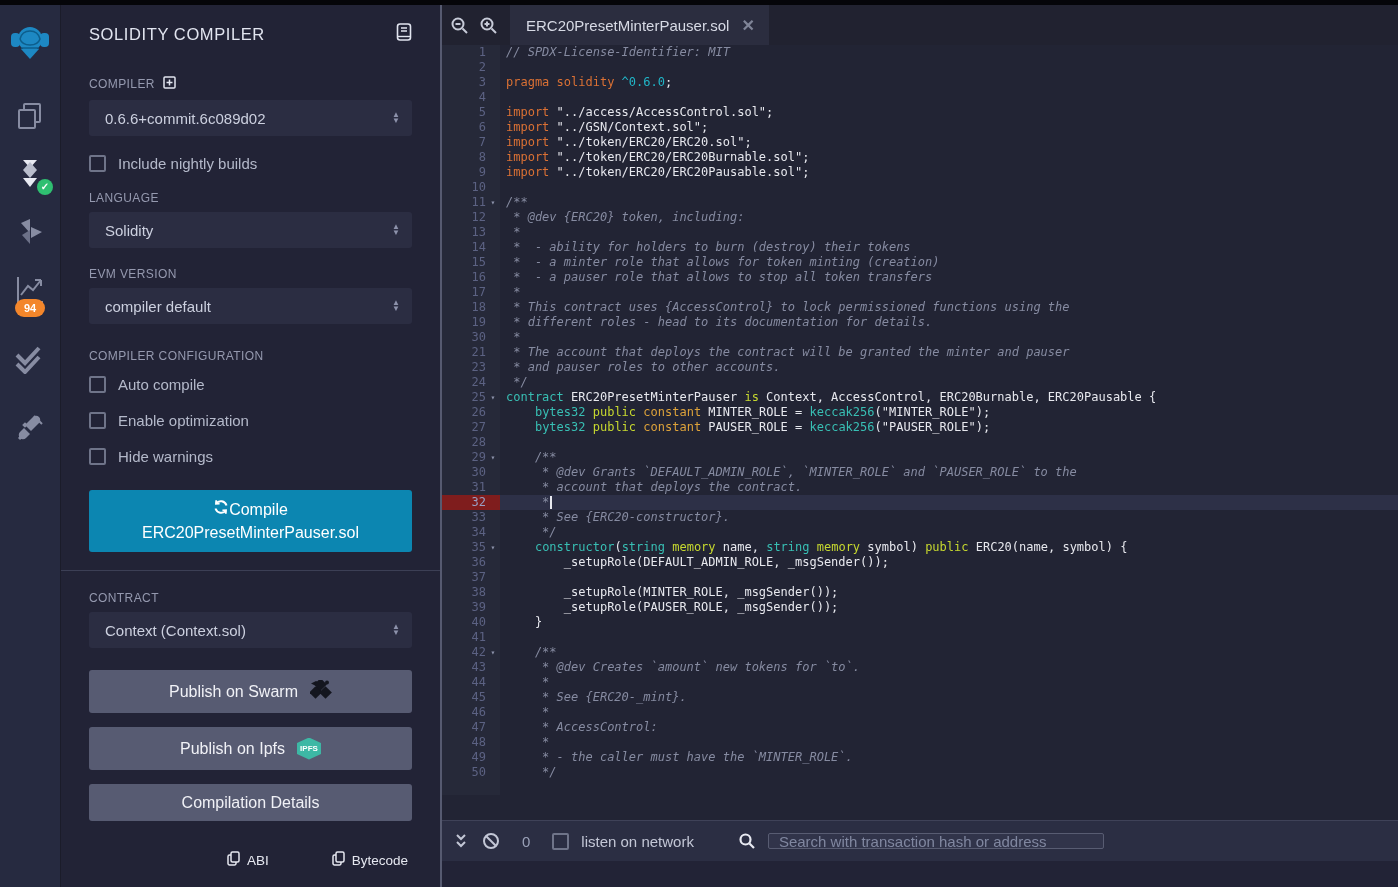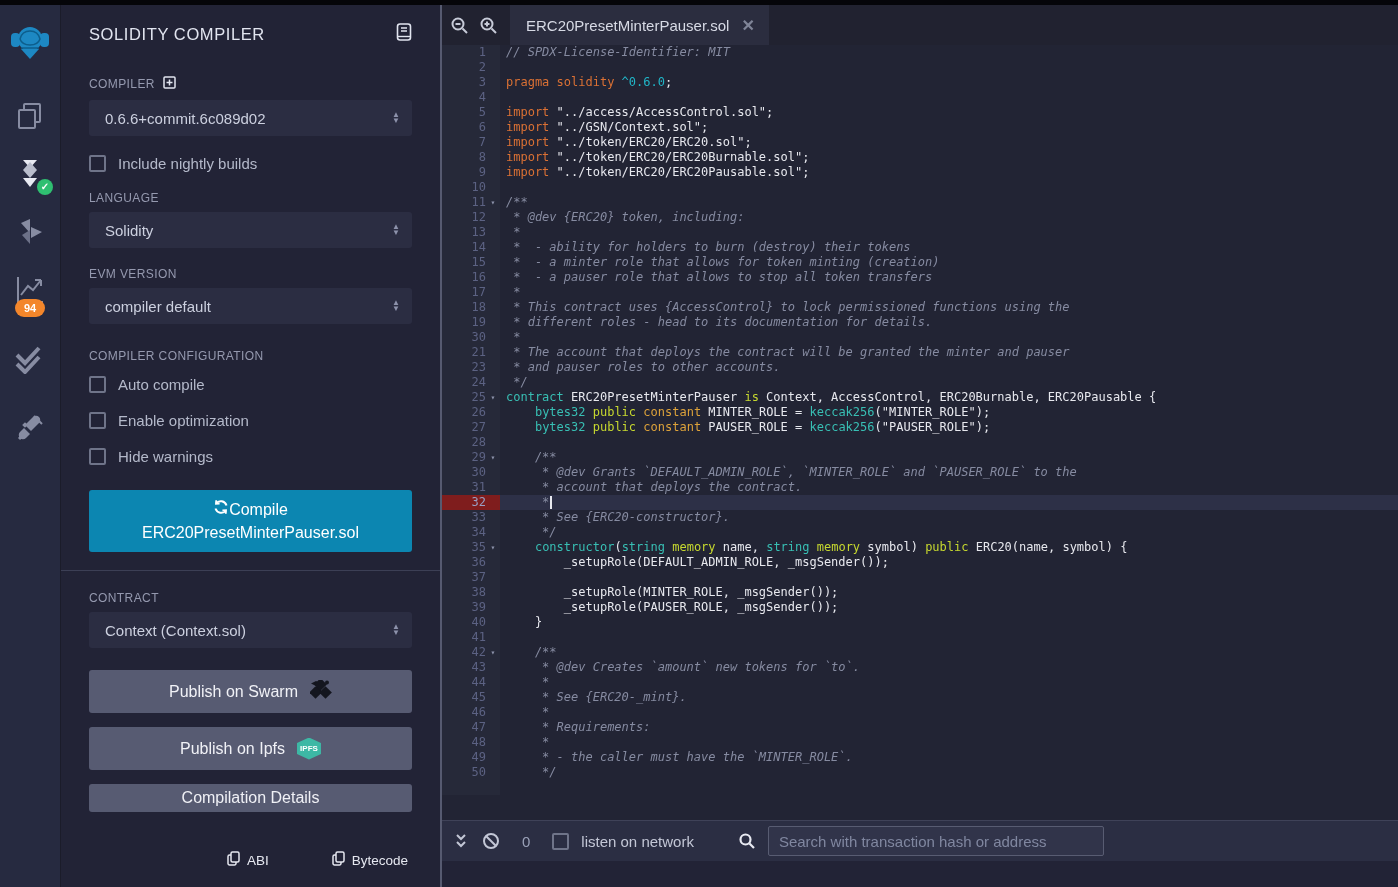--- a/index.html
+++ b/index.html
@@ -38,21 +38,21 @@
     cursor:pointer; flex-shrink:0; }
   .cblbl { font-size:15px; color:#b4b9ca; }
   .compile-btn { width:100%; background:#0c86b1; border:none; border-radius:3px; color:#fff;
     font-size:16px; line-height:23px; padding:8px 6px; cursor:pointer; margin:6px 0 18px 0;
     font-family:"Liberation Sans", sans-serif; }
   .compile-btn .row1 { display:flex; align-items:center; justify-content:center; }
   .hr { height:1px; background:#3c3f55; margin:0 -28px 20px -28px; }
   .gbtn { width:100%; background:#575b72; border:none; border-radius:3px; color:#f0f1f6;
     font-size:16px; height:43px; margin-bottom:14px; cursor:pointer; display:flex;
     align-items:center; justify-content:center; gap:12px; font-family:"Liberation Sans", sans-serif; }
-  .gbtn.details { height:28px; }
+  .gbtn.details { height:37px; }
   .ipfs-badge { background:#3db8a5; color:#fff; font-size:8px; font-weight:bold; width:24px; height:22px;
     display:flex; align-items:center; justify-content:center;
     clip-path:polygon(50% 0%,100% 25%,100% 75%,50% 100%,0% 75%,0% 25%); }
   .abi-row { margin-top:auto; display:flex; justify-content:flex-end; gap:24px; padding:6px 4px 8px 0; }
   .chip { display:flex; align-items:center; gap:7px; color:#e6e8f0; font-size:13.5px; cursor:pointer;
     background:none; border:none; font-family:"Liberation Sans", sans-serif;margin-left:39px; }
 
   
   .editor { flex:1; display:flex; flex-direction:column; background:#222434; position:relative;
     border-left:2px solid #565a70; min-width:0; }
@@ -85,21 +85,21 @@
     margin-left:1px; }
 
   .editor-filler { flex:1; background:#222434; }
   .termbar { height:41px; background:#2b2e43; border-top:1px solid #3f4258; display:flex;
     align-items:center; gap:0; flex-shrink:0; padding-left:12px; }
   .term-ic { display:flex; align-items:center; justify-content:center; cursor:pointer; margin-right:14px; }
   .term-count { color:#9aa1b8; font-size:15px; margin:0 22px 0 8px; }
   .term-cb { width:17px; height:17px; border:2px solid #6f7489; border-radius:2px; cursor:pointer;
     margin-right:12px; flex-shrink:0; }
   .term-lbl { color:#c3c7d6; font-size:15px; margin-right:44px; }
-  .term-search { background:#31344a; border:1px solid #585c72; border-radius:2px; height:30px;
+  .term-search { background:#31344a; border:1px solid #585c72; border-radius:2px; height:16px;
     width:336px; color:#d7dae5; font-size:15px; padding:0 10px;
     font-family:"Liberation Sans", sans-serif; }
   .term-search::placeholder { color:#8087a0; }
   .termbottom { height:26px; background:#222336; }
 </style>
 </head>
 <body>
 
 <div class="top-strip"></div>
 <div class="app">
@@ -651,21 +651,21 @@
               <span class="num">46</span>
               <span class="fold"></span>
             </div>
             <div class="src"><span class="c">     *</span></div>
           </div>
           <div class="line">
             <div class="gut">
               <span class="num">47</span>
               <span class="fold"></span>
             </div>
-            <div class="src"><span class="c">     * Requirements:</span></div>
+            <div class="src"><span class="c">     * AccessControl:</span></div>
           </div>
           <div class="line">
             <div class="gut">
               <span class="num">48</span>
               <span class="fold"></span>
             </div>
             <div class="src"><span class="c">     *</span></div>
           </div>
           <div class="line">
             <div class="gut">

